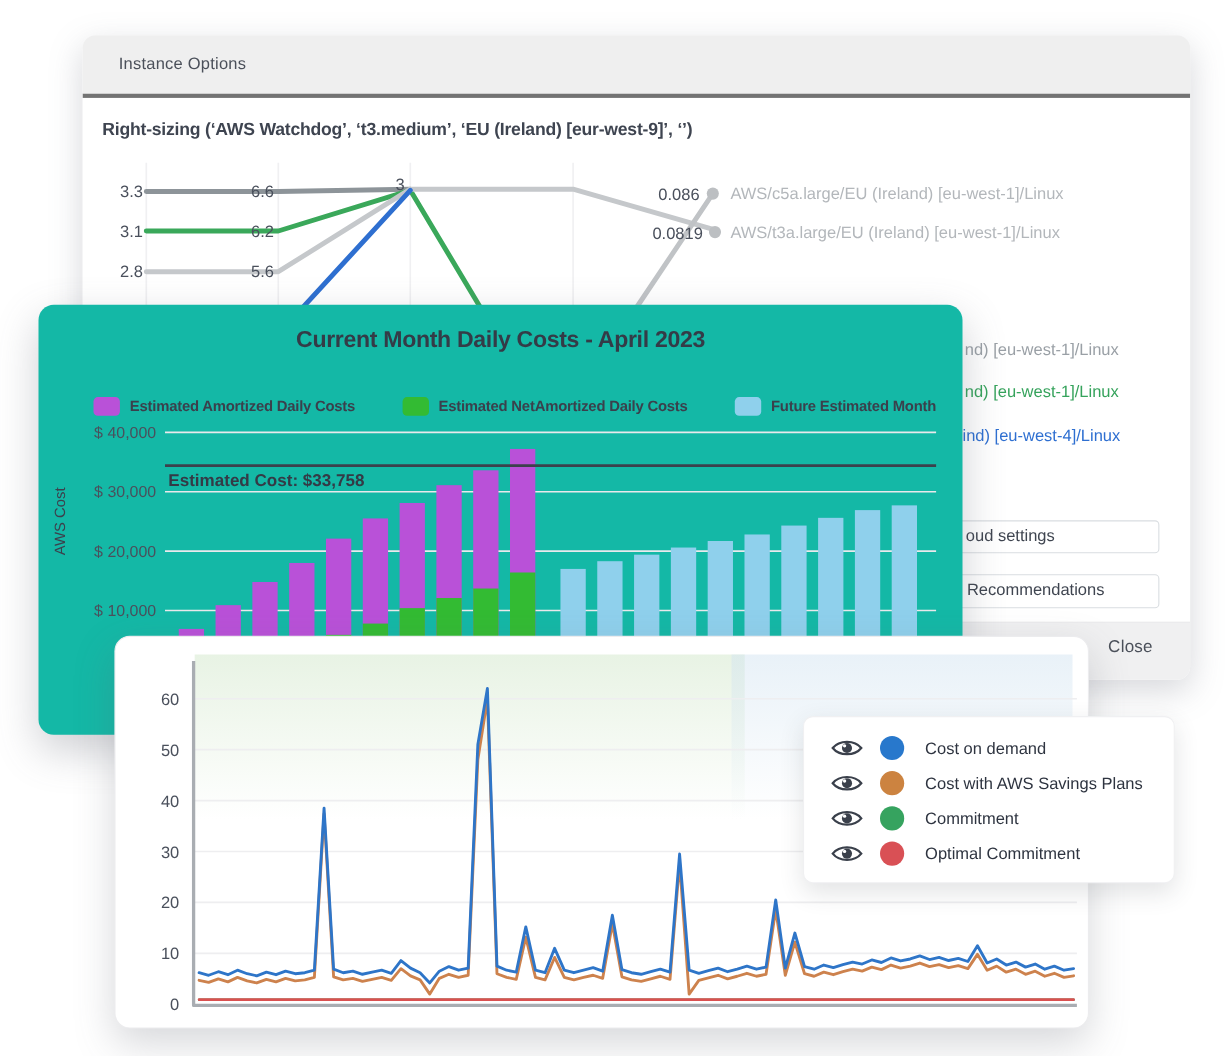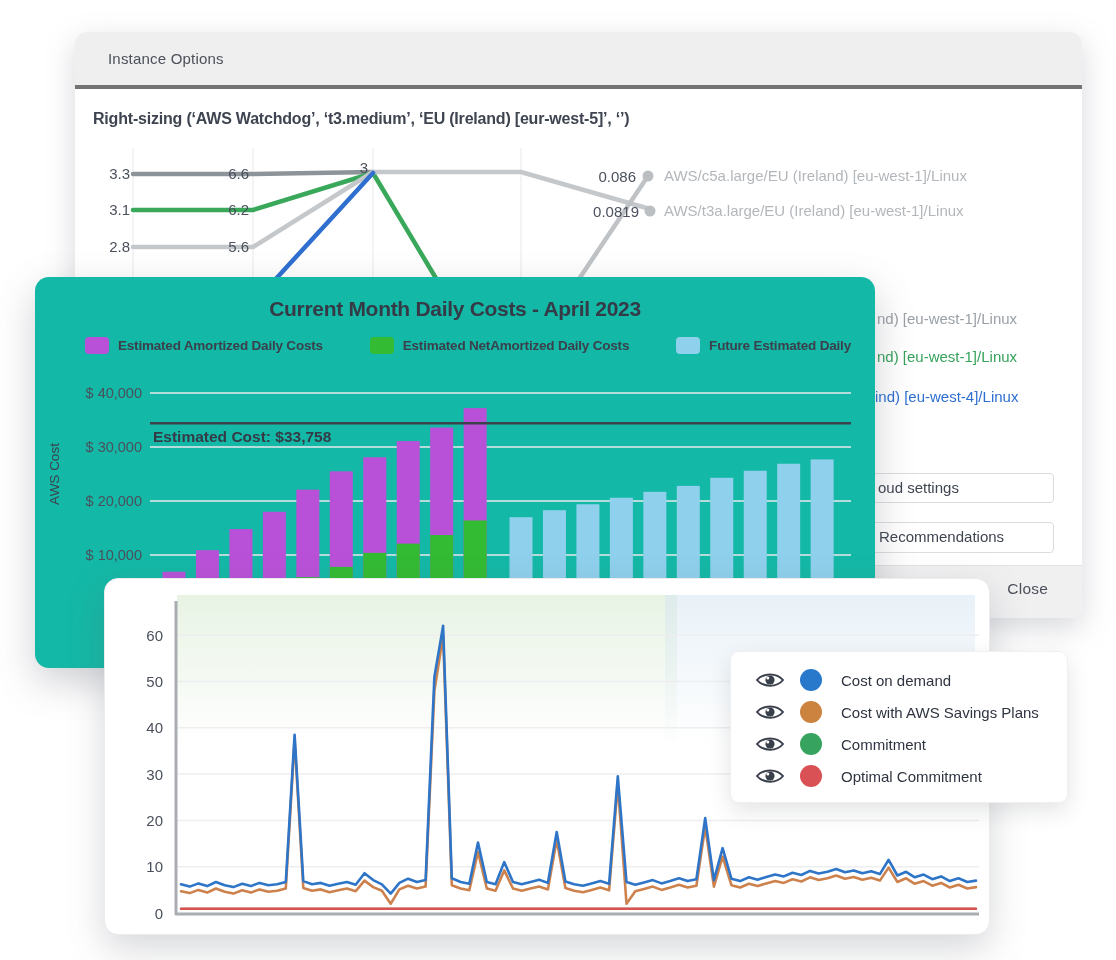--- a/index.html
+++ b/index.html
@@ -24,21 +24,21 @@
     border-top:1px solid #e2e2e4; border-radius:0 0 12px 12px; }
   .close-btn { position:absolute; right:34px; top:14px; background:none; border:none; font-family:inherit;
     font-size:15.5px; color:#4b505a; cursor:pointer; letter-spacing:.2px;text-align:right; }
 
   
   .mid-modal { position:absolute; left:35px; top:277px; width:840px; height:391px; background:#14b8a6;
     border-radius:14px; box-shadow:0 14px 38px rgba(95,100,112,.30); z-index:2; }
   .mid-title { position:absolute; left:0; right:0; top:20px; text-align:center; color:#343b47;
     font-size:21px; font-weight:700; letter-spacing:-.3px; }
   .mid-legend { position:absolute; left:50px; right:24px; top:60px; display:flex; justify-content:space-between; align-items:center; }
-  .mid-legend-item { display:flex; align-items:center; gap:9px; }
+  .mid-legend-item { display:flex; align-items:center; gap:9px;margin-top:24px; }
   .mid-swatch { width:24px; height:17px; border-radius:4px; }
   .mid-legend-label { font-size:13.5px; color:#3a404c; font-weight:600; letter-spacing:-.2px; }
   #bars-svg { position:absolute; left:0; top:0; }
 
   
   .front-card { position:absolute; left:104px; top:578px; width:886px; height:357px; background:#fff;
     border:1px solid #ececee; border-radius:14px; box-shadow:0 14px 36px rgba(95,100,112,.25); z-index:3; }
   .plot-tint-a { position:absolute; left:72px; top:16px; width:500px; height:200px;
     background:linear-gradient(to bottom, rgba(213,233,206,.55), rgba(255,255,255,0) 75%); pointer-events:none; }
   .plot-tint-b { position:absolute; left:560px; top:16px; width:310px; height:200px;
@@ -53,21 +53,21 @@
 </style>
 </head>
 <body>
 
 <div id="stage">
 
   <div class="back-modal">
     <div class="back-modal-header">
       <span>Instance Options</span>
     </div>
-    <div class="rs-title">Right-sizing (‘AWS Watchdog’, ‘t3.medium’, ‘EU (Ireland) [eur-west-5]’, ‘’)</div>
+    <div class="rs-title">Right-sizing (‘AWS Watchdog’, ‘t3.medium’, ‘EU (Ireland) [eur-west-9]’, ‘’)</div>
 
     <svg id="parallel-svg" width="1007" height="586" viewBox="0 0 1007 586">
         <line x1="58" y1="116" x2="58" y2="250" stroke="#f0f0f2" stroke-width="1.5"></line>
         <line x1="178" y1="116" x2="178" y2="250" stroke="#f0f0f2" stroke-width="1.5"></line>
         <line x1="298" y1="116" x2="298" y2="250" stroke="#f0f0f2" stroke-width="1.5"></line>
         <line x1="446" y1="116" x2="446" y2="250" stroke="#f0f0f2" stroke-width="1.5"></line>
         <polyline points="58,142 178,142 298,140" fill="none" stroke="#8d9499" stroke-width="4.5" stroke-linejoin="round" stroke-linecap="round"></polyline>
         <polyline points="58,178 178,178 298,141 365,253" fill="none" stroke="#3aa85a" stroke-width="4.5" stroke-linejoin="round" stroke-linecap="round"></polyline>
         <polyline points="58,215 178,215 298,140 446,140 575,177" fill="none" stroke="#c5c8cb" stroke-width="4.5" stroke-linejoin="round" stroke-linecap="round"></polyline>
         <polyline points="500,253 573,144" fill="none" stroke="#c0c3c6" stroke-width="4.5" stroke-linejoin="round" stroke-linecap="round"></polyline>
@@ -109,21 +109,21 @@
         <div class="mid-legend-item">
           <span class="mid-swatch" style="background: rgb(185, 81, 216);"></span>
           <span class="mid-legend-label">Estimated Amortized Daily Costs</span>
         </div>
         <div class="mid-legend-item">
           <span class="mid-swatch" style="background: rgb(51, 187, 51);"></span>
           <span class="mid-legend-label">Estimated NetAmortized Daily Costs</span>
         </div>
         <div class="mid-legend-item">
           <span class="mid-swatch" style="background: rgb(143, 208, 236);"></span>
-          <span class="mid-legend-label">Future Estimated Daily</span>
+          <span class="mid-legend-label">Future Estimated Month</span>
         </div>
       </div>
     <svg id="bars-svg" width="840" height="391" viewBox="0 0 840 391">
         <line x1="115" y1="116" x2="816" y2="116" stroke="#e9e9ec" stroke-width="1.5"></line>
         <text x="107" y="121" text-anchor="end" font-size="14.5" fill="#4a505c" font-family="&quot;Liberation Sans&quot;, sans-serif" font-weight="400">$ 40,000</text>
         <line x1="115" y1="170" x2="816" y2="170" stroke="#e9e9ec" stroke-width="1.5"></line>
         <text x="107" y="175" text-anchor="end" font-size="14.5" fill="#4a505c" font-family="&quot;Liberation Sans&quot;, sans-serif" font-weight="400">$ 30,000</text>
         <line x1="115" y1="224" x2="816" y2="224" stroke="#e9e9ec" stroke-width="1.5"></line>
         <text x="107" y="229" text-anchor="end" font-size="14.5" fill="#4a505c" font-family="&quot;Liberation Sans&quot;, sans-serif" font-weight="400">$ 20,000</text>
         <line x1="115" y1="278" x2="816" y2="278" stroke="#e9e9ec" stroke-width="1.5"></line>

